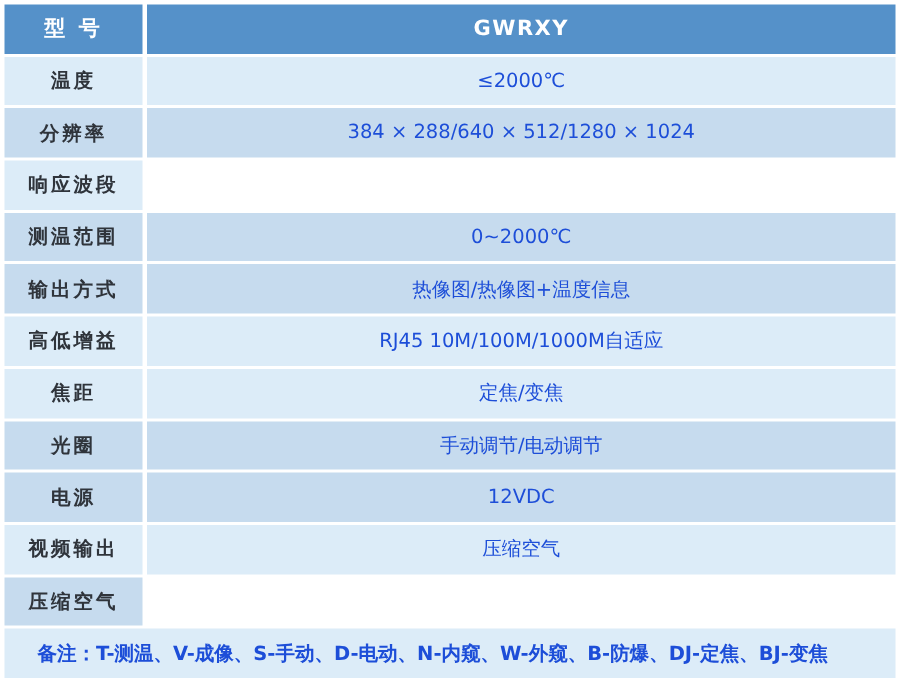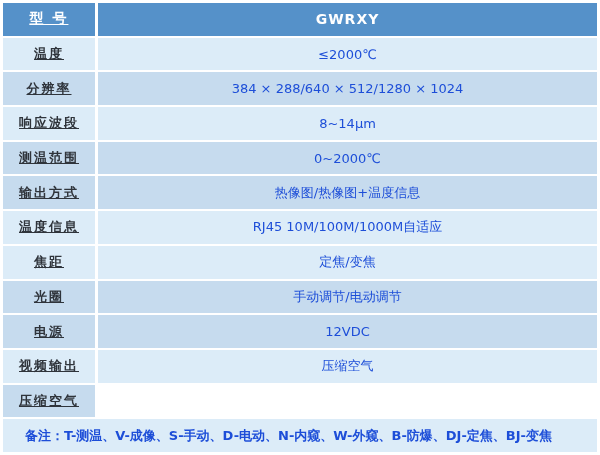--- a/index.html
+++ b/index.html
@@ -27,21 +27,20 @@
     width: 92px;
     flex: 0 0 92px;
     display: flex;
     align-items: center;
     justify-content: center;
     font-size: 13px;
     font-weight: bold;
     letter-spacing: 2px;
     color: #2f343b;
     background: #dcecf8;
-    text-decoration: underline;
   }
   .cell-value {
     flex: 1 1 auto;
     display: flex;
     align-items: center;
     justify-content: center;
     font-size: 13px;
     color: #1d4ed8;
     background: #dcecf8;
     text-align: center;
@@ -83,36 +82,35 @@
     <div class="cell-value">≤2000℃</div>
   </div>
 
   <div class="row shade">
     <div class="cell-label">分辨率</div>
     <div class="cell-value">384 × 288/640 × 512/1280 × 1024</div>
   </div>
 
   <div class="row">
     <div class="cell-label">响应波段</div>
-    <div class="cell-value">8~14μm</div>
   </div>
 
   <div class="row shade">
     <div class="cell-label">测温范围</div>
     <div class="cell-value">0~2000℃</div>
   </div>
 
 
   <div class="row shade">
     <div class="cell-label">输出方式</div>
     <div class="cell-value">热像图/热像图+温度信息</div>
   </div>
 
   <div class="row">
-    <div class="cell-label">温度信息</div>
+    <div class="cell-label">高低增益</div>
     <div class="cell-value">RJ45 10M/100M/1000M自适应</div>
   </div>
 
   <div class="row">
     <div class="cell-label">焦距</div>
     <div class="cell-value">定焦/变焦</div>
   </div>
 
   <div class="row shade">
     <div class="cell-label">光圈</div>

